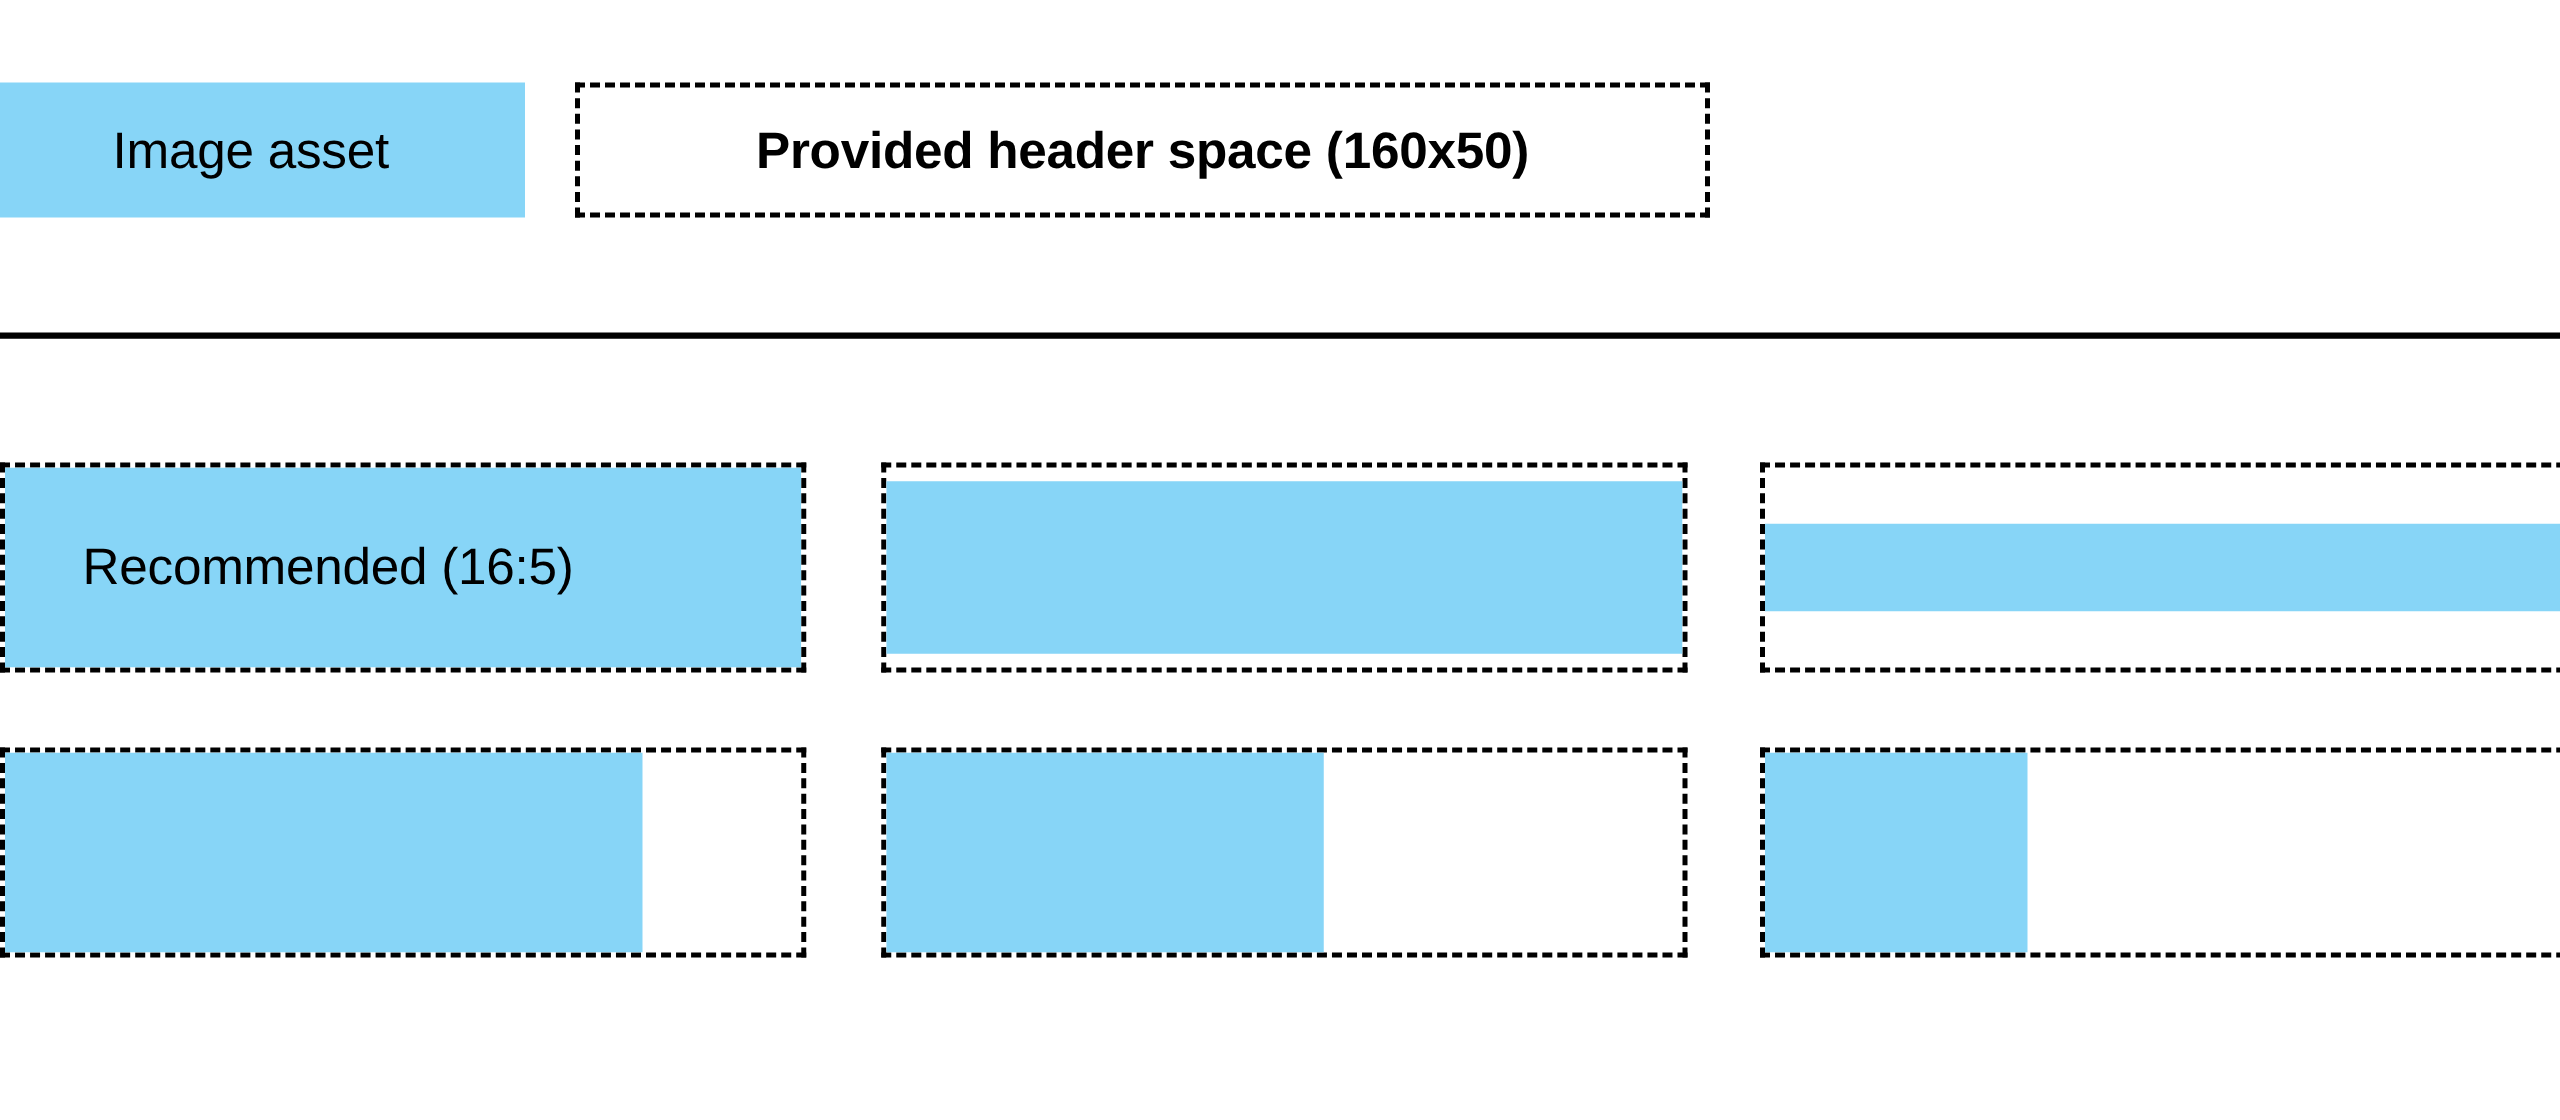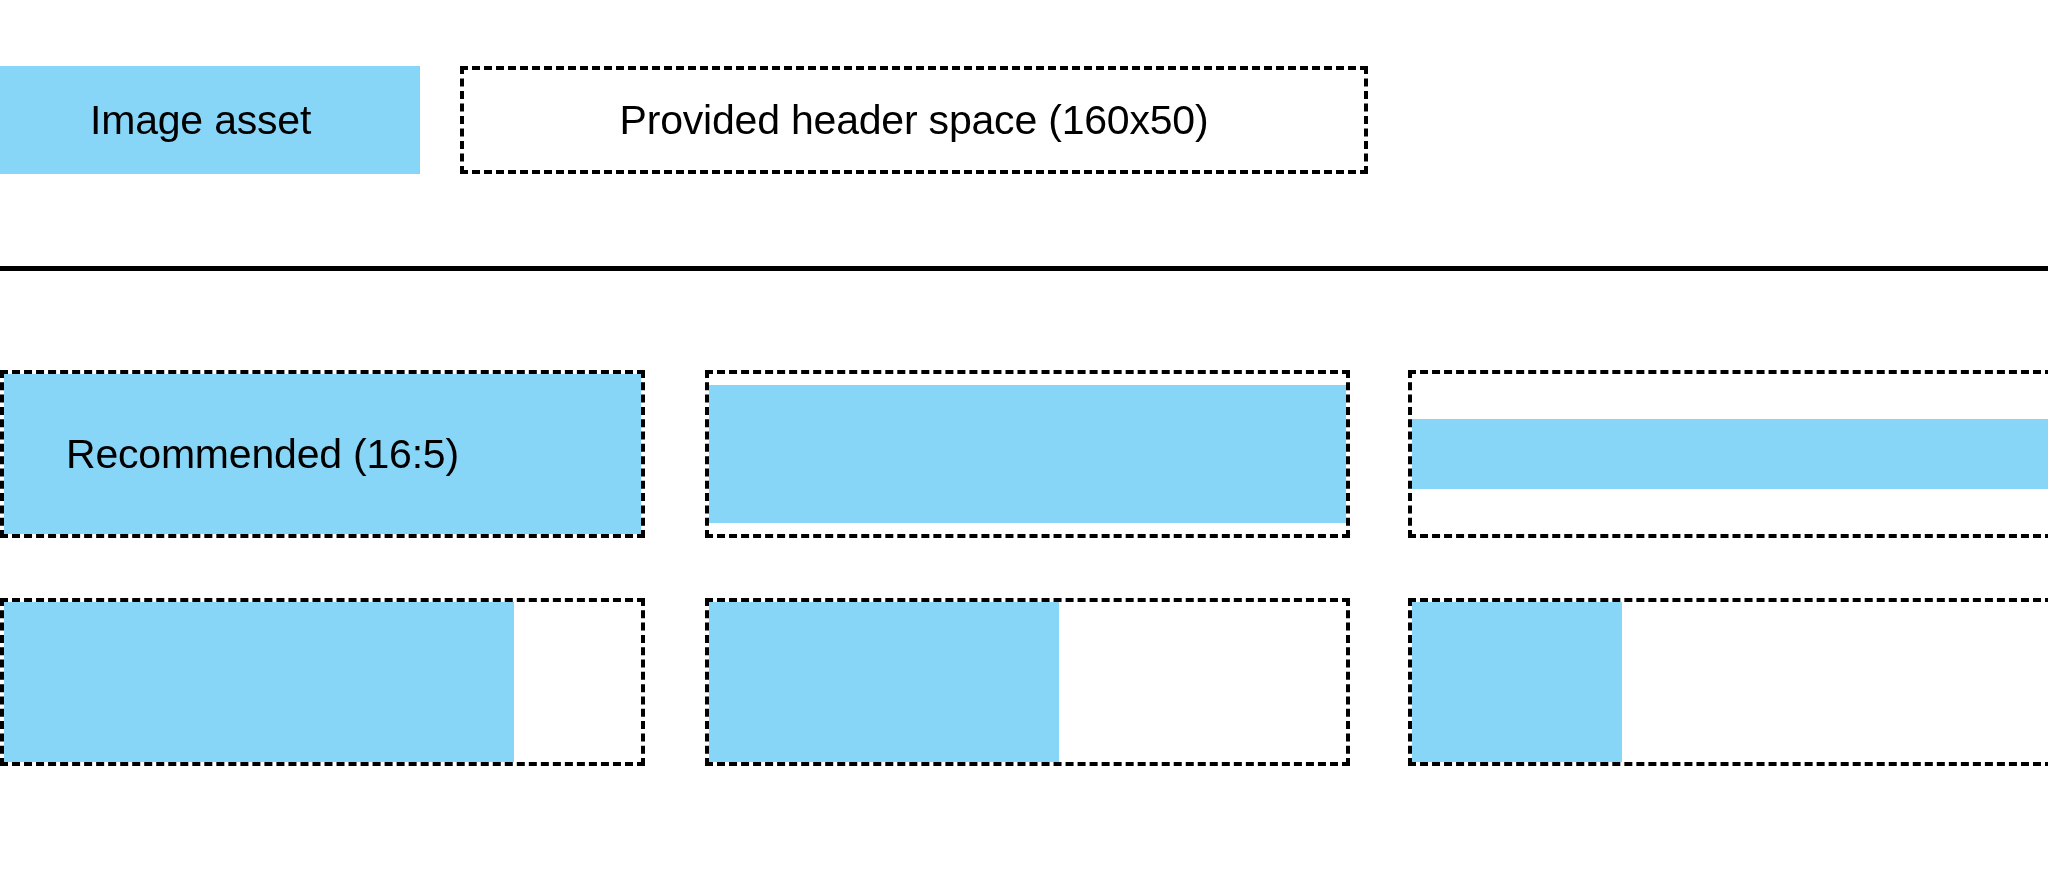--- a/index.html
+++ b/index.html
@@ -55,20 +55,21 @@
 
   .legend-space {
     width: 908px;
     height: 108px;
     box-sizing: border-box;
     border: 4px dashed #000000;
     background: #ffffff;
     display: flex;
     align-items: center;
     justify-content: center;
+    font-weight: bold;
   }
 
   .legend-space-label {
     font-size: 41px;
     line-height: 1;
     color: #000000;
     letter-spacing: -0.2px;
     white-space: nowrap;
   }
 

